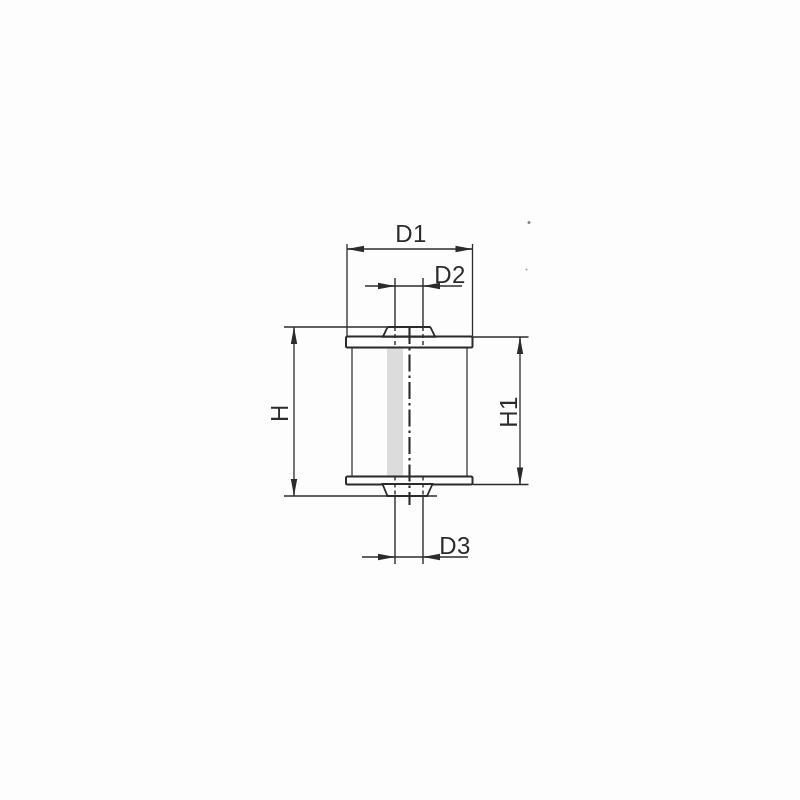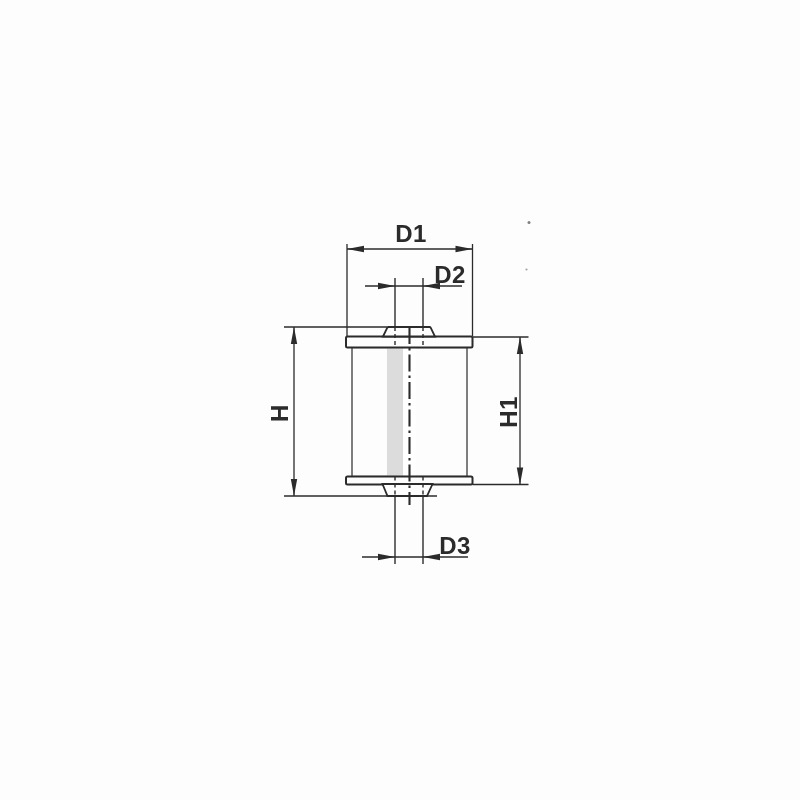--- a/index.html
+++ b/index.html
@@ -13,21 +13,20 @@
     height:800px;
     background:var(--paper);
     font-family:"Liberation Sans", sans-serif;
   }
   .page{
     position:relative;
     width:800px;
     height:720px;
     background:var(--paper);
     overflow:hidden;
-    font-weight:bold;
   }
   svg{display:block}
   .ln{stroke:var(--line);fill:none;stroke-linecap:butt}
   .thick{stroke-width:2}
   .mid{stroke-width:1.8}
   .dim{stroke-width:1.3}
   .tube{stroke-width:1.4}
   .hidden-edge{stroke-width:1.4;stroke-dasharray:4 3}
   .centerline{stroke-width:2.1;stroke-dasharray:17 4 2.5 4}
   .whitefill{fill:var(--paper)}

